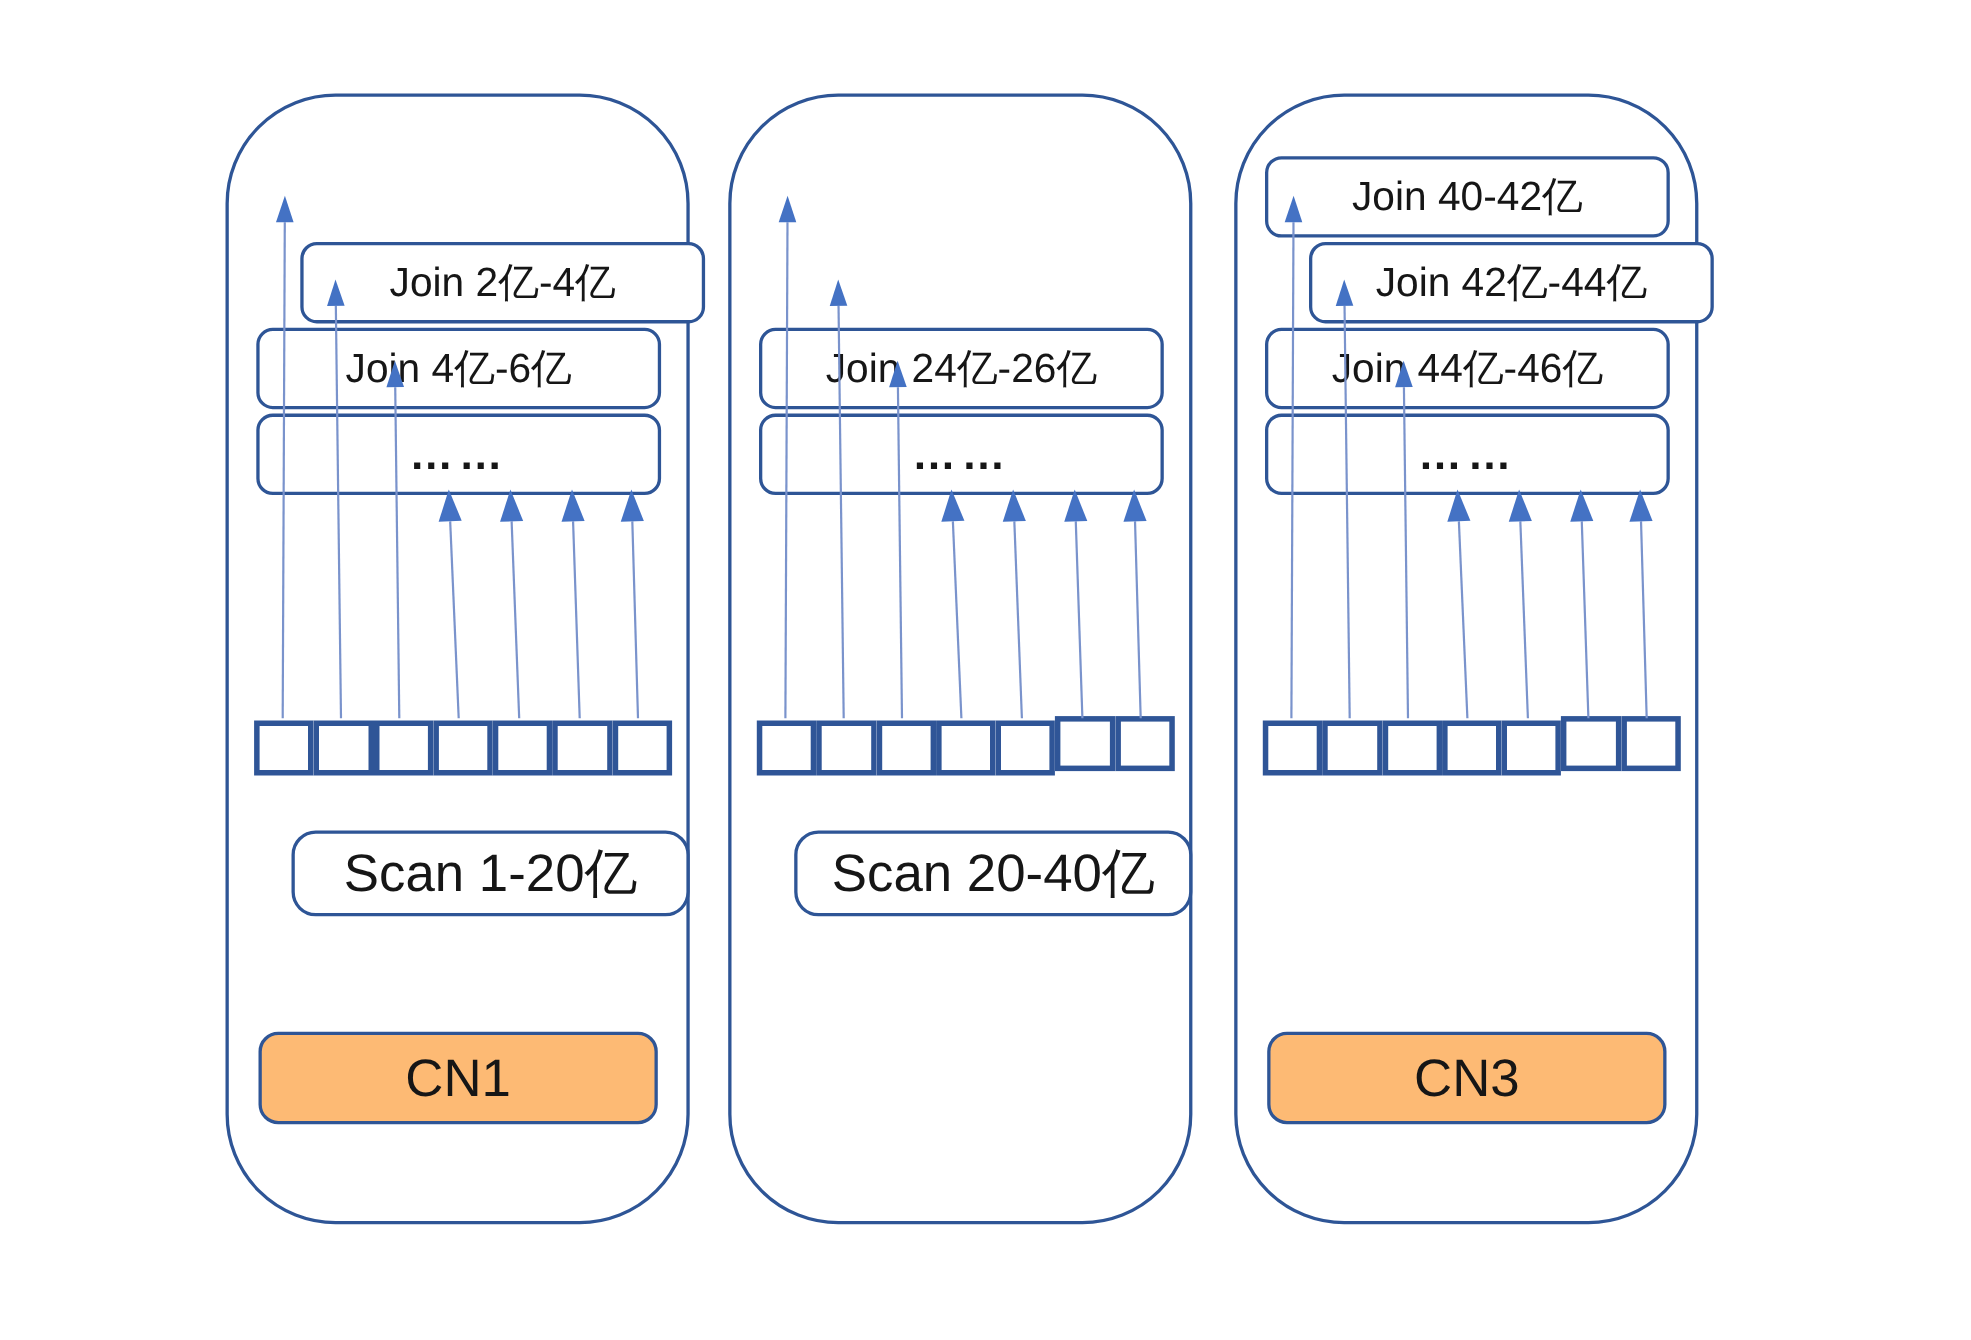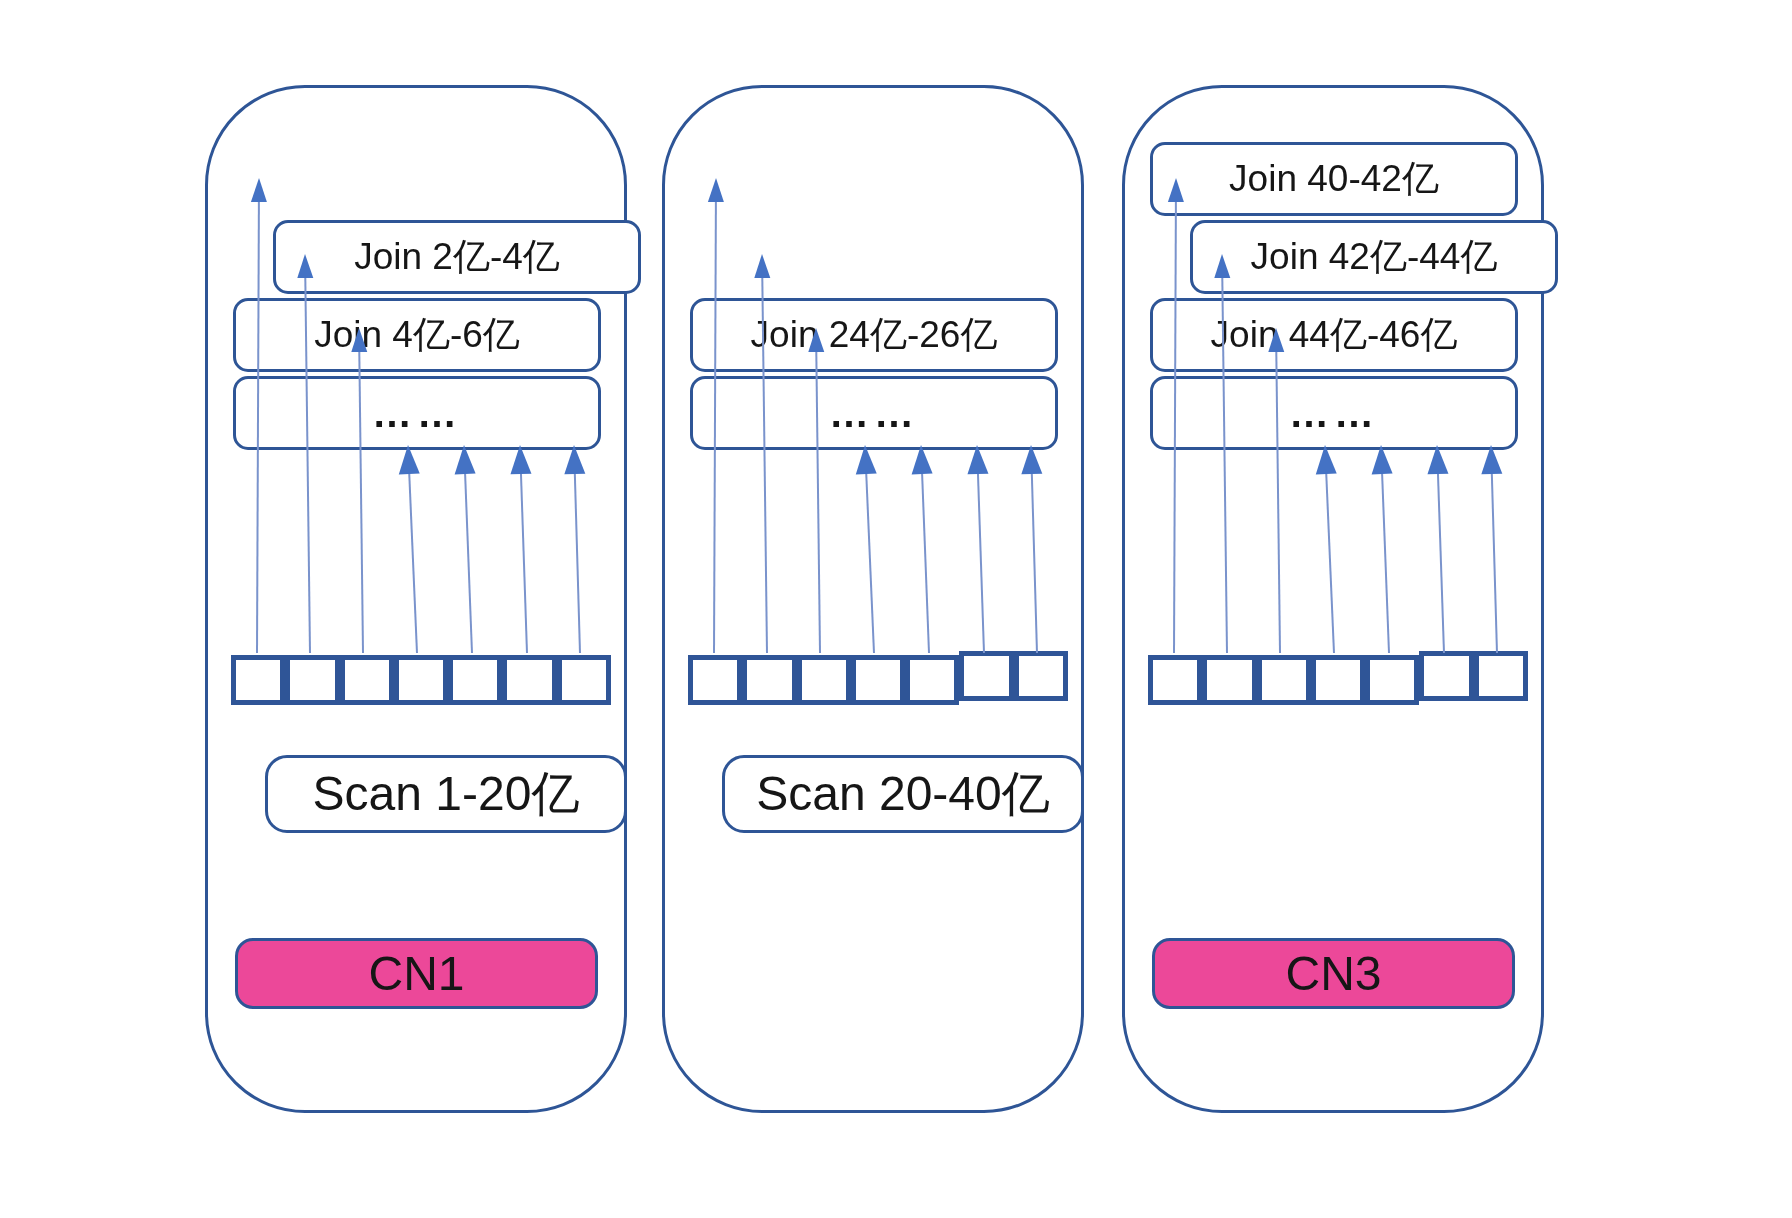--- a/index.html
+++ b/index.html
@@ -80,24 +80,24 @@
     font-size: 48px;
     color: var(--text, #161616);
     white-space: nowrap;
     margin-left: 24px;
   }
   .cn-box {
     position: absolute;
     left: 27px;
     top: 850px;
     width: 363px;
-    height: 71px;
+    height: 84px;
     border: 3px solid var(--box-border, #2e5596);
     border-radius: 18px;
-    background: #ec4899;
+    background: #fdba74;
     box-sizing: border-box;
     display: flex;
     align-items: center;
     justify-content: center;
     font-size: 48px;
     color: var(--text, #161616);
   }
   #arrows {
     position: absolute;
     left: 0;

